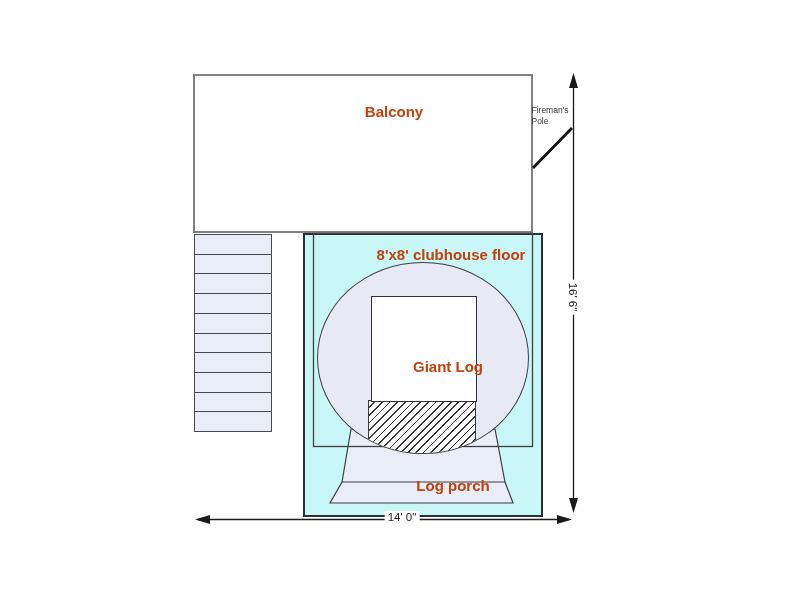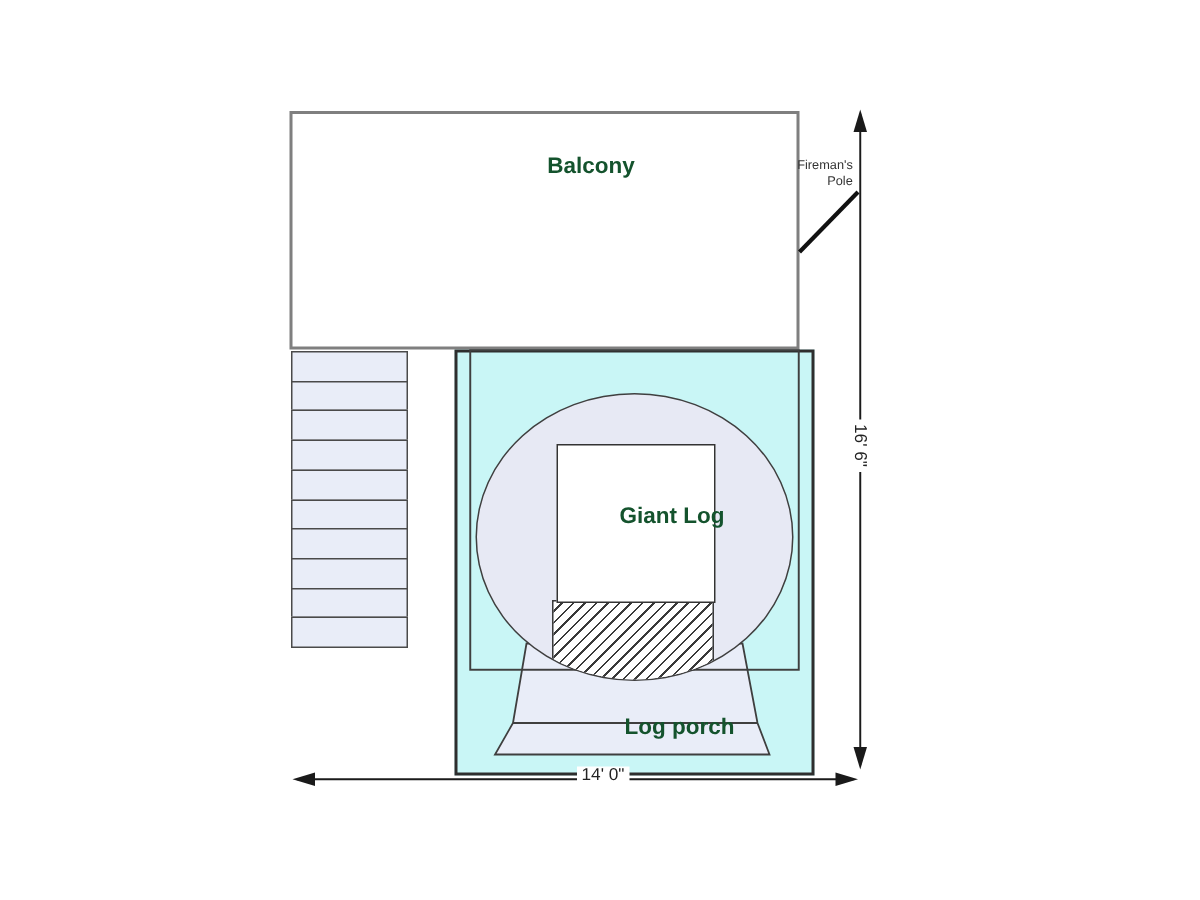--- a/index.html
+++ b/index.html
@@ -42,33 +42,33 @@
     background:repeating-linear-gradient(135deg,#ffffff 0px,#ffffff 4.2px,#3a3a3a 4.2px,#3a3a3a 5.4px);
     border:1px solid #3a3a3a;border-bottom:none;box-sizing:border-box;
   }
   #giant-log{
     left:371px;top:296px;width:106px;height:106px;
     background:#ffffff;border:1.4px solid #333;box-sizing:border-box;
   }
   
   .lbl{
     position:absolute;transform:translate(-50%,-50%);
-    font-weight:bold;font-size:15px;white-space:nowrap;z-index:6;color:#14532d;
+    font-weight:bold;font-size:15px;white-space:nowrap;z-index:6;color:#c2410c;
     letter-spacing:0px;
     padding-left:48px;
   }
   .dim-lbl{
     position:absolute;transform:translate(-50%,-50%);
     font-weight:normal;font-size:11.5px;white-space:nowrap;z-index:6;
     background:#ffffff;padding:0 3px;color:#222;
   }
   #dim-v-label{transform:translate(-50%,-50%) rotate(90deg);}
   #firemans-pole-label{
     position:absolute;left:550px;top:116px;transform:translate(-50%,-50%);
-    font-size:8.5px;line-height:1.35;text-align:right;z-index:6;color:#333;
+    font-size:8.5px;line-height:1.35;text-align:left;z-index:6;color:#333;
     font-weight:normal;white-space:nowrap;
   }
   .z2{z-index:2;} .z3{z-index:3;} .z4{z-index:4;}
 </style>
 </head>
 <body>
 
 <div id="canvas">
 
   <div id="balcony" class="abs"></div>
@@ -110,21 +110,22 @@
     </g>
   </svg>
 
   <div id="log-circle" class="abs z3">
     <div id="hatch"></div>
   </div>
 
   <div id="giant-log" class="abs z4"></div>
 
   <div class="lbl" style="left:370px;top:111px;">Balcony</div>
-  <div class="lbl" style="left:424px;top:344px;">Giant Log</div>
+  <div class="lbl" style="left:427px;top:254px;">8'x8' clubhouse floor</div>
+  <div class="lbl" style="left:424px;top:366px;">Giant Log</div>
   <div class="lbl" style="left:429px;top:471px;margin-top:14px;">Log porch</div>
 
   <div id="firemans-pole-label">
     <span>Fireman's</span><br>
     <span>Pole</span>
   </div>
 
   <div class="dim-lbl" style="left:402px;top:517px;">14' 0"</div>
   <div class="dim-lbl" id="dim-v-label" style="left:573px;top:297px;">16' 6"</div>
 

